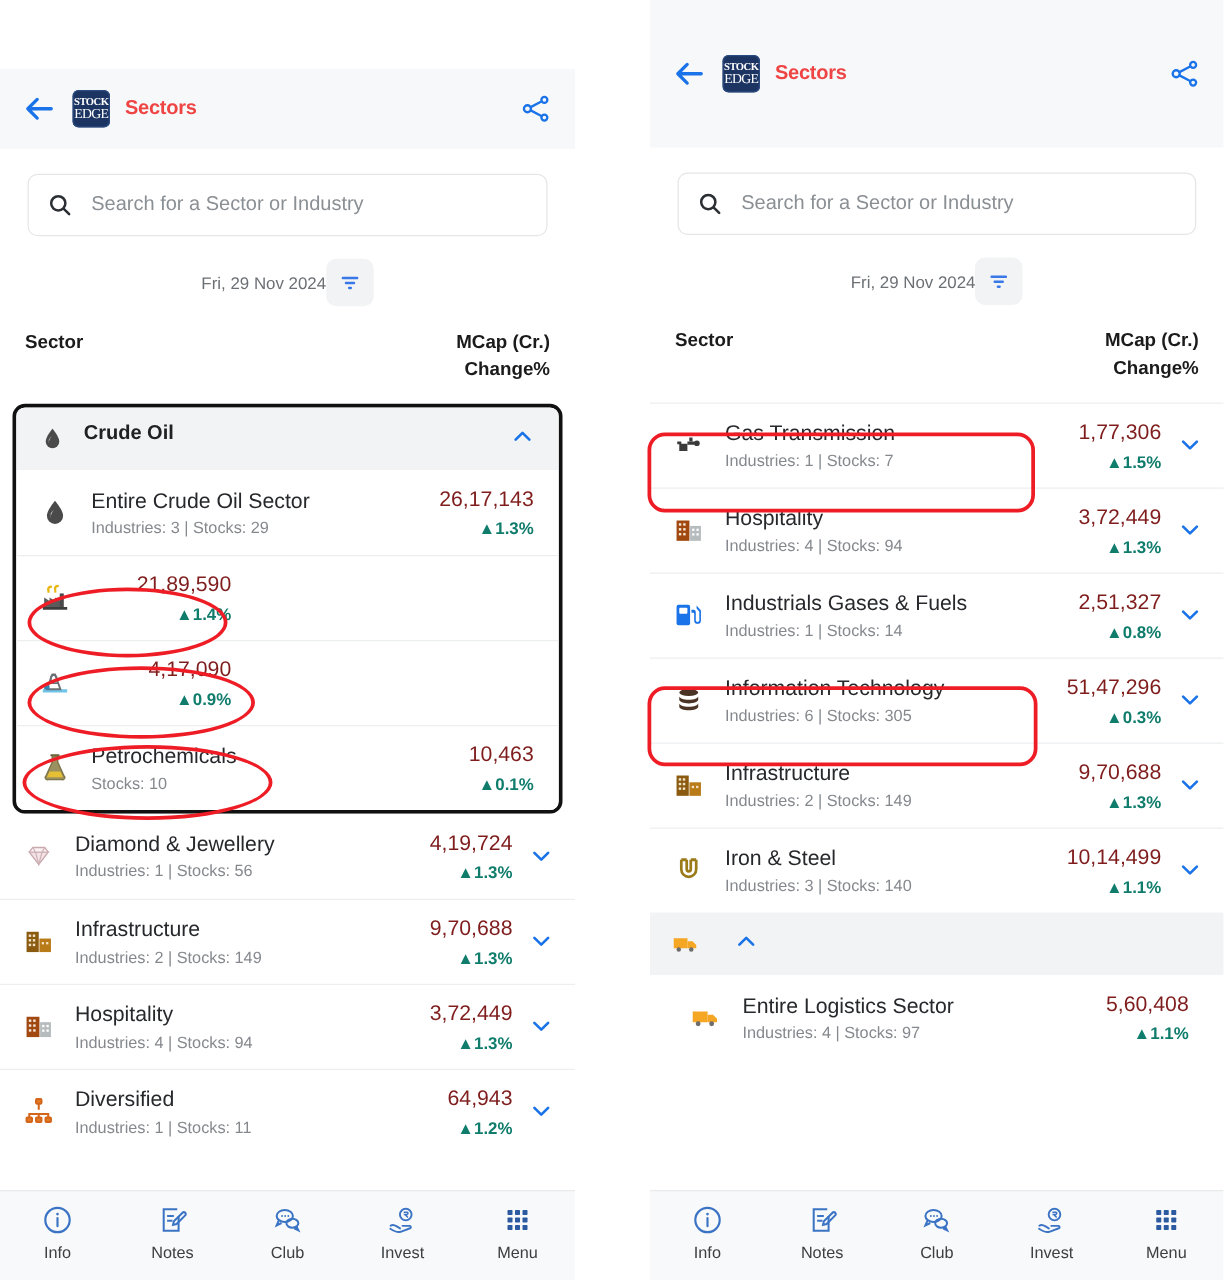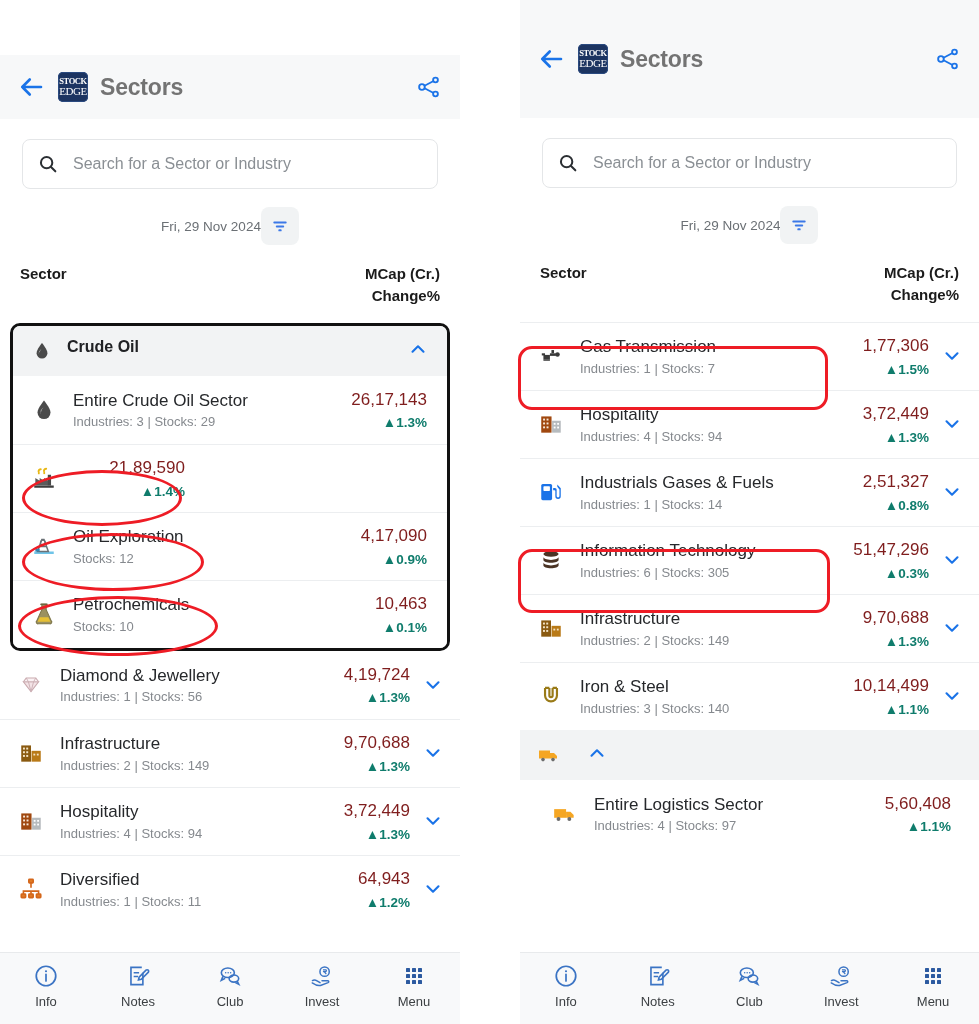--- a/index.html
+++ b/index.html
@@ -33,21 +33,21 @@
     width: 30px; height: 30px; flex:0 0 auto;
     background: #1c3461;
     border-radius: 5px;
     display:flex; flex-direction:column; align-items:center; justify-content:center;
     color:#ffffff; line-height: 1;
     box-shadow: inset 0 0 0 1px #2a4a80;
   }
   .logo b { font-size: 8.5px; letter-spacing: -0.4px; font-family:"Liberation Serif", serif; }
   .logo i { font-size: 11px; font-style: normal; letter-spacing: -0.5px; font-family:"Liberation Serif", serif; }
   .appbar-title {
-    font-size: 23px; font-weight: 700; color: #737373;
+    font-size: 16px; font-weight: 700; color: #ef4444;
     margin-left: 12px; letter-spacing: -0.2px;
   }
   .share-icon { position:absolute; right: 18px; top: 50%; transform: translateY(-50%); width: 26px; height: 26px; }
 
   
   .search-wrap { padding: 20px 22px 0 22px; }
   .search-box {
     height: 50px;
     border: 1px solid #e4e6e8;
     border-radius: 8px;
@@ -267,24 +267,20 @@
 
         <div class="row">
           <span class="row-icon">
             <svg viewBox="0 0 24 24" width="26" height="26">
               <path d="M3 17h18v2.4H3z" fill="#6fc4e8"></path>
               <path d="M6 17 10 6h2l4 11z" fill="none" stroke="#6b7176" stroke-width="1.4"></path>
               <path d="M7.5 12.5h7" stroke="#6b7176" stroke-width="1.2"></path>
               <circle cx="11" cy="9" r="2.3" fill="none" stroke="#6b7176" stroke-width="1.1"></circle>
               <rect x="4" y="14.5" width="4" height="2.6" fill="#2f87b5"></rect>
             </svg>
-          </span>
-          <span class="row-main">
-            <div class="row-title">Oil Exploration</div>
-            <div class="row-sub">Stocks: 12</div>
           </span>
           <span class="row-vals">
             <div class="row-mcap">4,17,090</div>
             <div class="row-chg">▲0.9%</div>
           </span>
         </div>
 
         <div class="row">
           <span class="row-icon">
             <svg viewBox="0 0 24 24" width="26" height="26">

